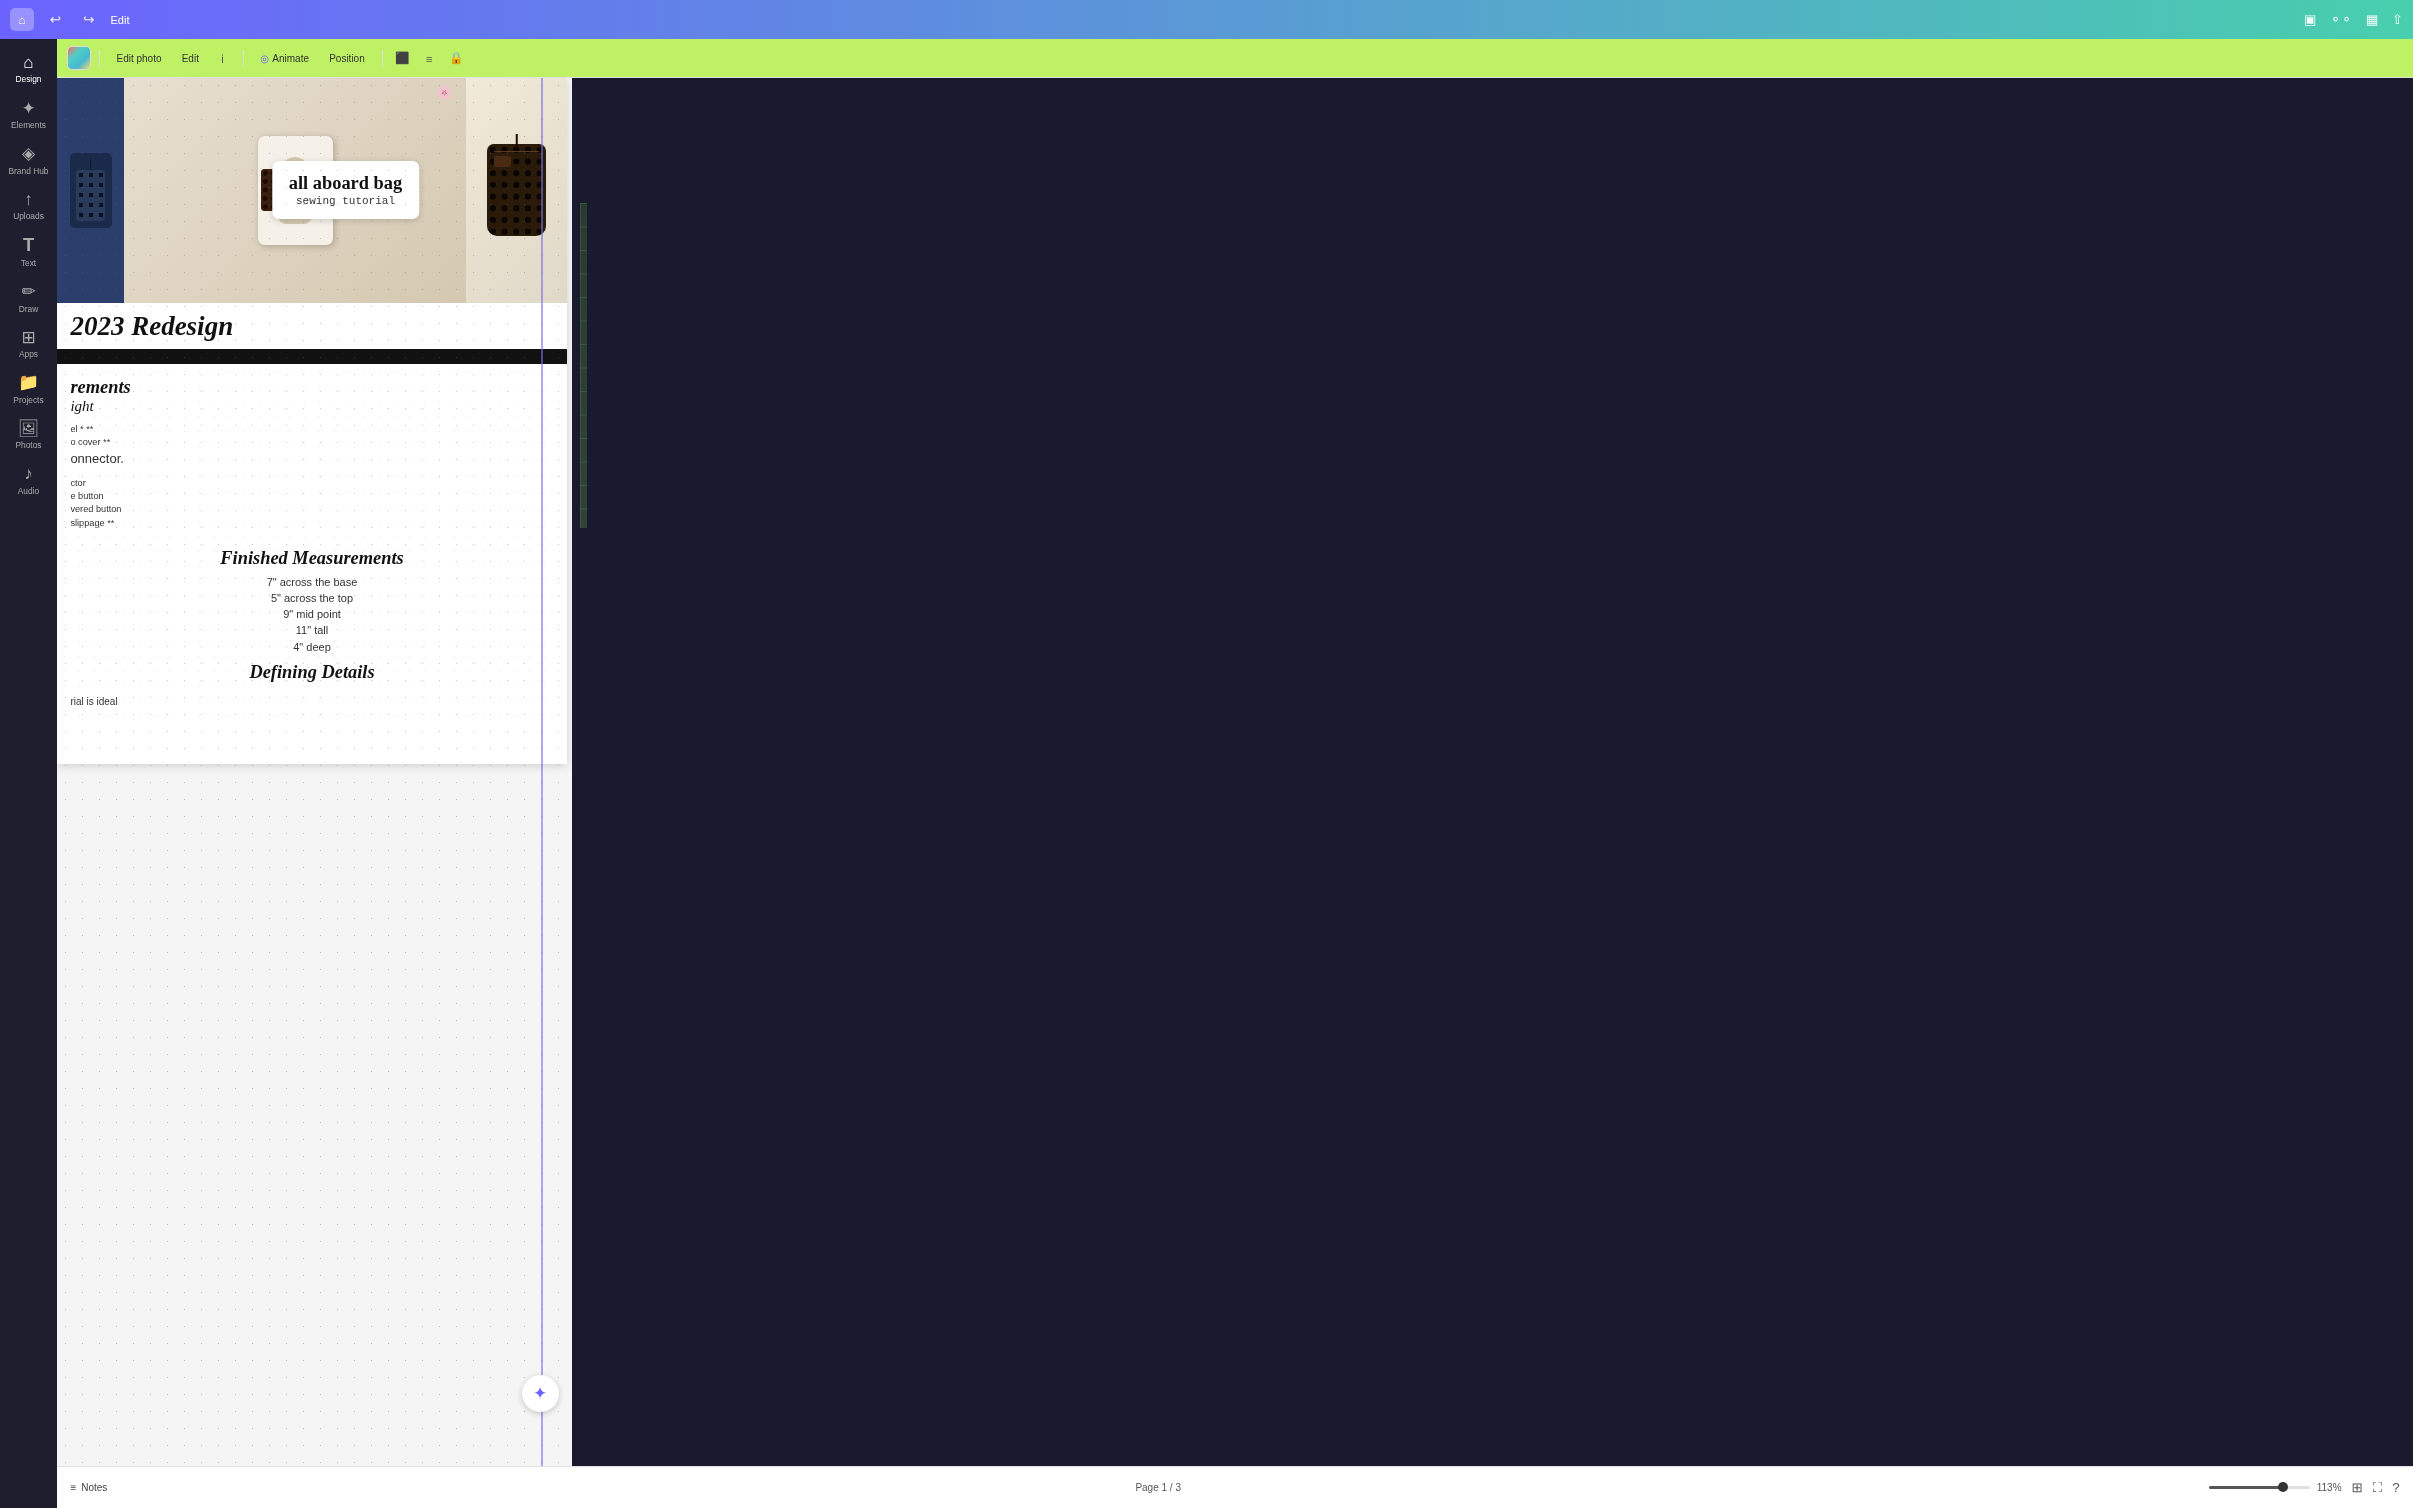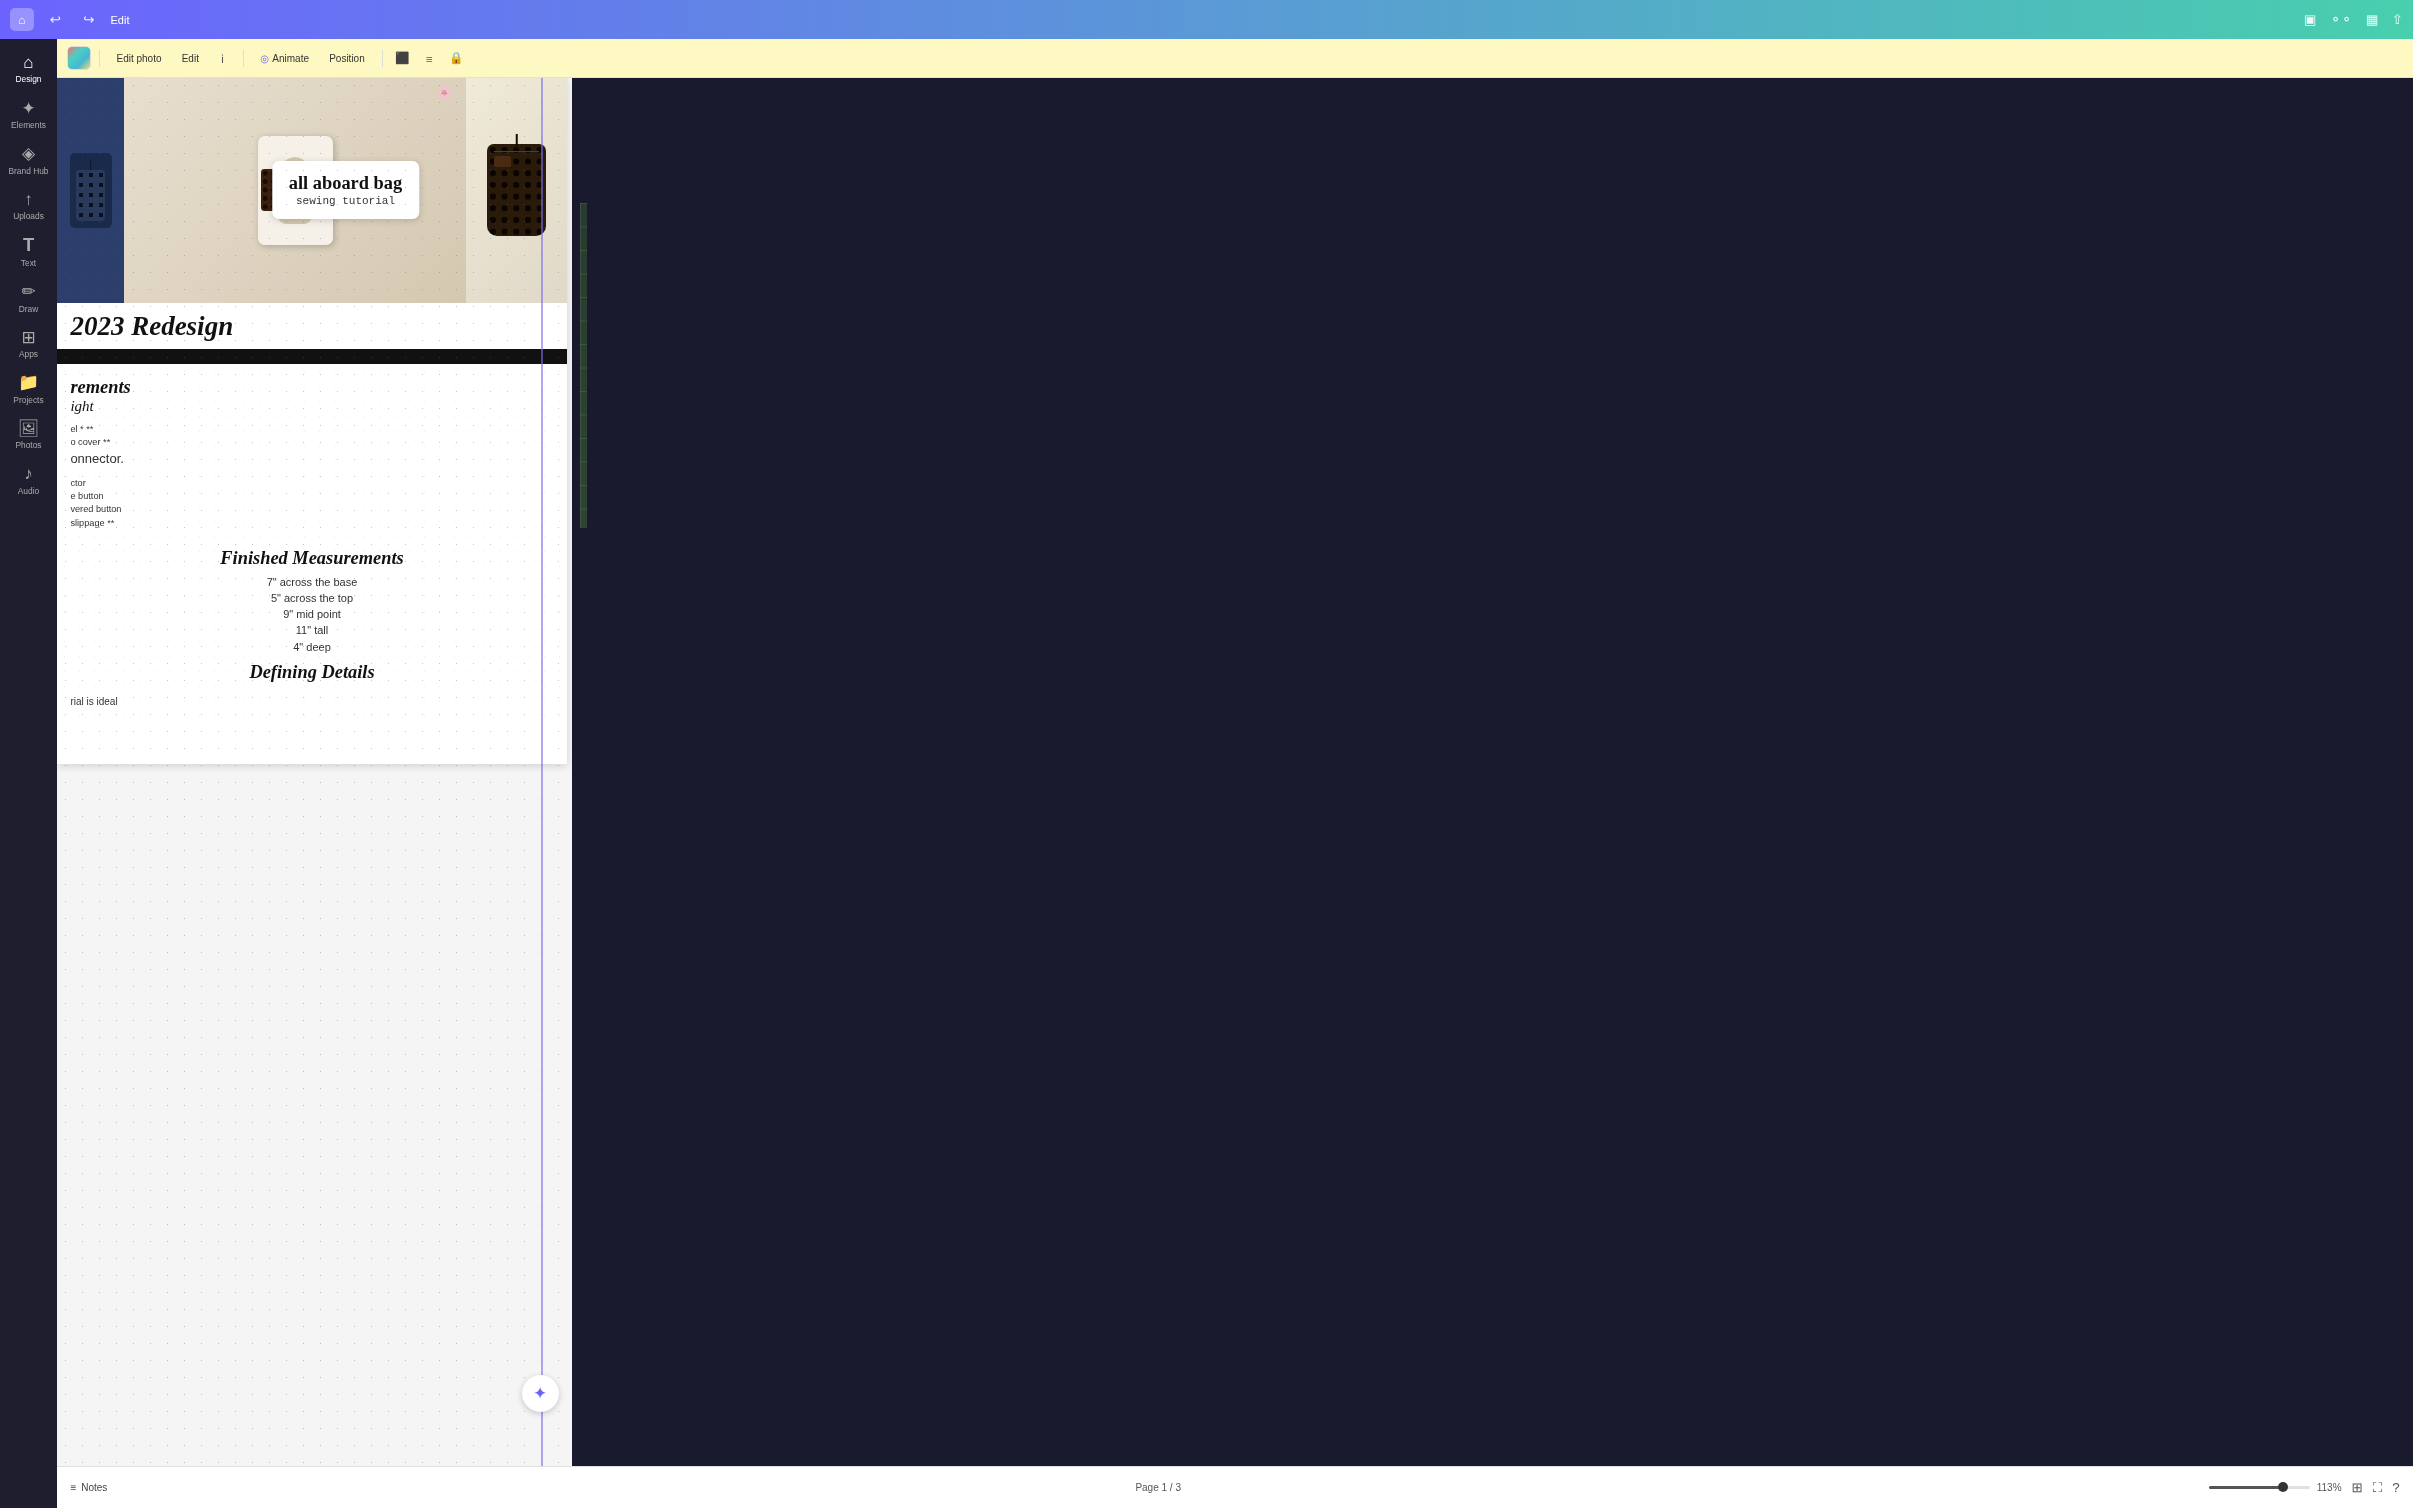--- a/index.html
+++ b/index.html
@@ -89,21 +89,21 @@
       font-size: 8.4px;
       text-align: center;
       line-height: 1.2;
     }
 
     
     .edit-toolbar {
       position: absolute;
       top: 39px; left: 57px; right: 0;
       height: 39px;
-      background: #fef9c3;
+      background: #bef264;
       display: flex;
       align-items: center;
       padding: 0 10px;
       gap: 3.4px;
       border-bottom: 0.8px solid #e0e0e0;
       z-index: 40;
     }
     .color-btn {
       width: 23.5px; height: 23.5px;
       border-radius: 5px;

